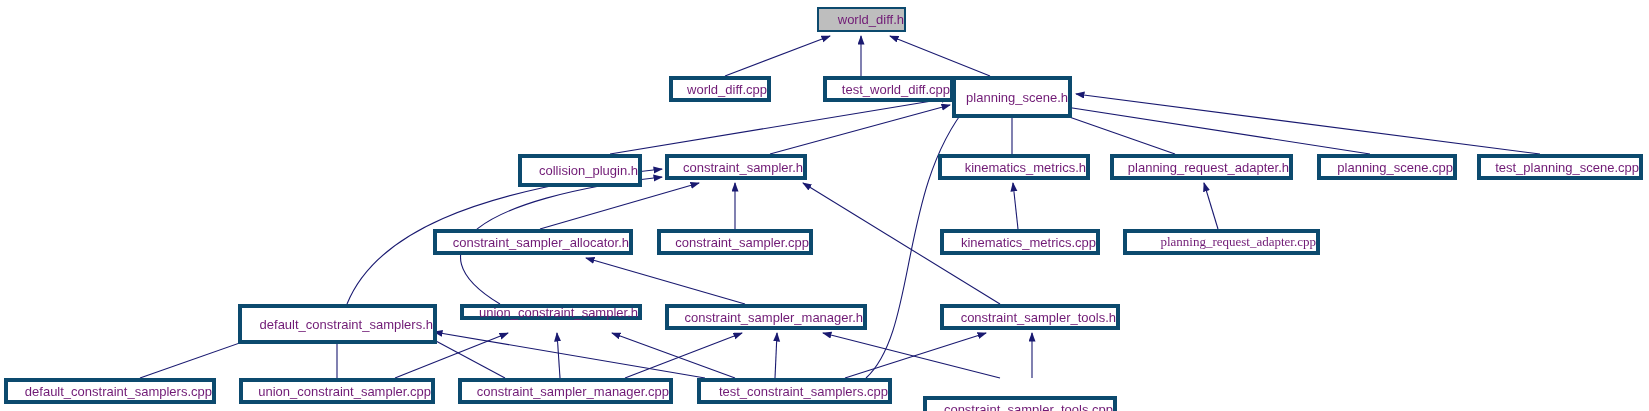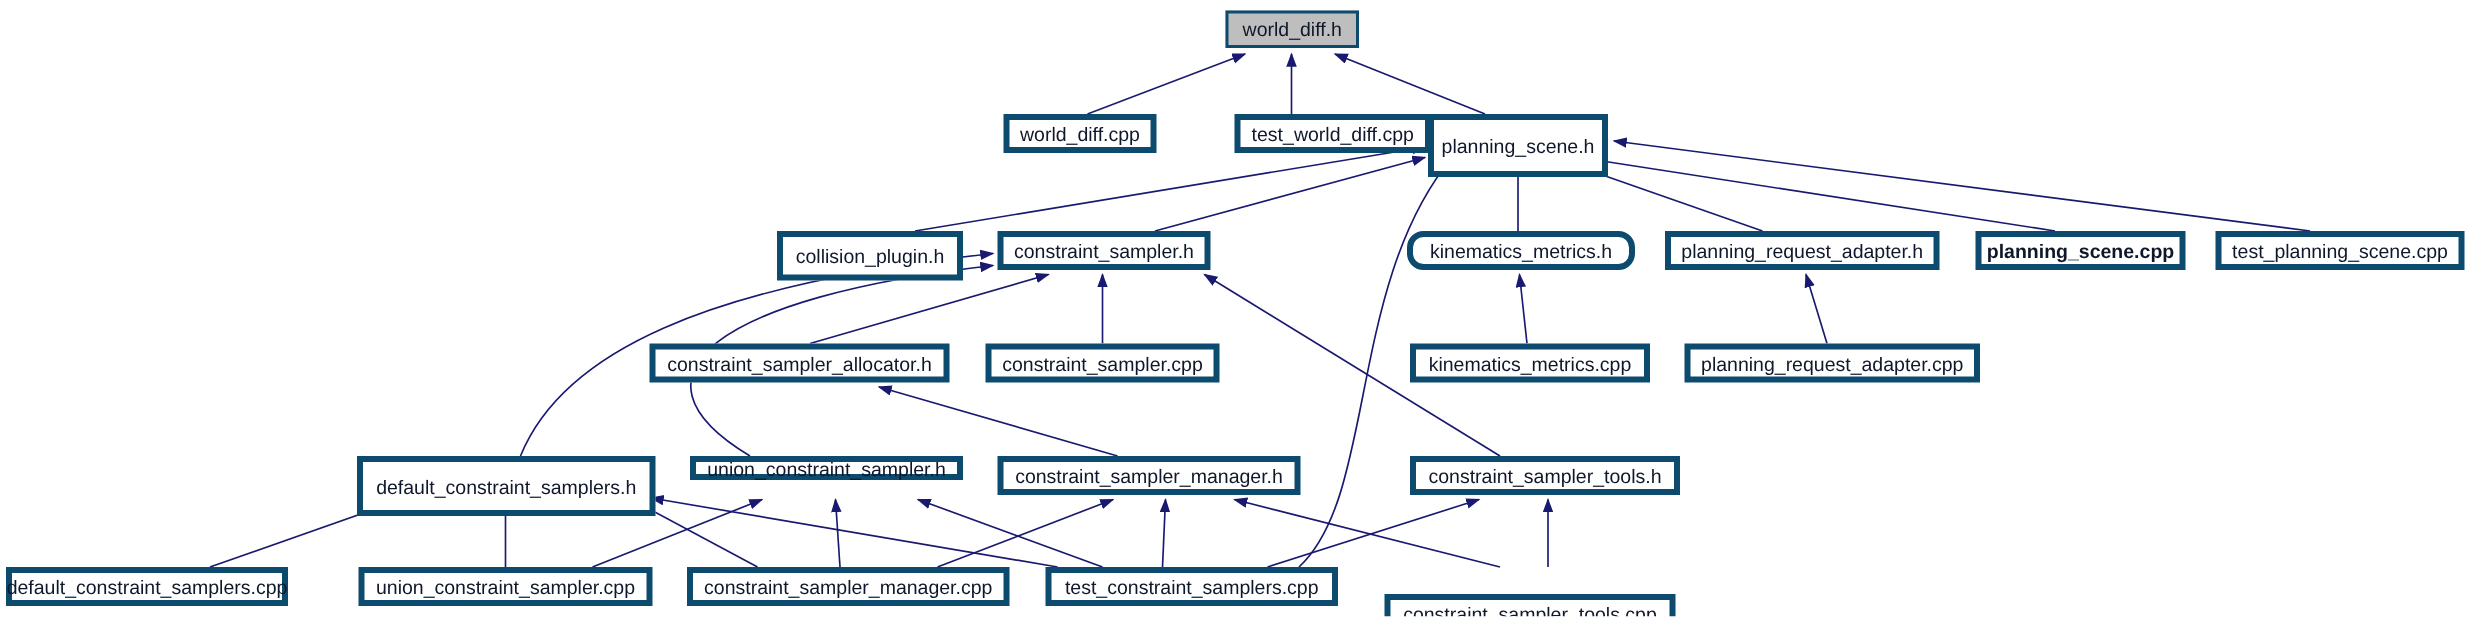--- a/index.html
+++ b/index.html
@@ -10,22 +10,22 @@
     font-family:"Liberation Sans","DejaVu Sans",sans-serif;
     overflow:hidden;
   }
   #edge-layer{position:absolute;left:0;top:0;z-index:1;}
   .node{
     position:absolute;
     z-index:2;
     box-sizing:border-box;
     background:#ffffff;
     border:4px solid #0c4a6e;
-    display:flex;align-items:center;justify-content:center;
-    font-size:13px;color:#0f172a;
+    display:flex;align-items:center;justify-content:flex-end;
+    font-size:13px;color:#701a75;
     white-space:nowrap;
     cursor:pointer;
   }
   .node.highlighted{
     background:#bebebe;
     border-width:2px;
   }
   .edge{fill:none;stroke-width:1.1px;}
 </style>
 </head>
@@ -83,57 +83,57 @@
       </div>
       <div class="node" style="left: 952px; top: 76px; width: 120px; height: 42px;">
         <span>planning_scene.h</span>
       </div>
       <div class="node" style="left: 518px; top: 154px; width: 124px; height: 33px;">
         <span>collision_plugin.h</span>
       </div>
       <div class="node" style="left: 665px; top: 154px; width: 142px; height: 26px;">
         <span>constraint_sampler.h</span>
       </div>
-      <div class="node" style="left: 938px; top: 154px; width: 152px; height: 26px; border-radius: 11px;">
+      <div class="node" style="left: 938px; top: 154px; width: 152px; height: 26px;">
         <span>kinematics_metrics.h</span>
       </div>
       <div class="node" style="left: 1110px; top: 154px; width: 183px; height: 26px;">
         <span>planning_request_adapter.h</span>
       </div>
-      <div class="node" style="left: 1317px; top: 154px; width: 140px; height: 26px; font-weight: bold;">
+      <div class="node" style="left: 1317px; top: 154px; width: 140px; height: 26px;">
         <span>planning_scene.cpp</span>
       </div>
       <div class="node" style="left: 1477px; top: 154px; width: 166px; height: 26px;">
         <span>test_planning_scene.cpp</span>
       </div>
       <div class="node" style="left: 433px; top: 229px; width: 200px; height: 26px;">
         <span>constraint_sampler_allocator.h</span>
       </div>
       <div class="node" style="left: 657px; top: 229px; width: 156px; height: 26px;">
         <span>constraint_sampler.cpp</span>
       </div>
       <div class="node" style="left: 940px; top: 229px; width: 160px; height: 26px;">
         <span>kinematics_metrics.cpp</span>
       </div>
-      <div class="node" style="left: 1123px; top: 229px; width: 197px; height: 26px;">
+      <div class="node" style="left: 1123px; top: 229px; width: 197px; height: 26px; font-family: Liberation Serif, serif;">
         <span>planning_request_adapter.cpp</span>
       </div>
       <div class="node" style="left: 238px; top: 304px; width: 199px; height: 40px;">
         <span>default_constraint_samplers.h</span>
       </div>
       <div class="node" style="left: 460px; top: 304px; width: 182px; height: 16px;">
         <span>union_constraint_sampler.h</span>
       </div>
       <div class="node" style="left: 665px; top: 304px; width: 202px; height: 26px;">
         <span>constraint_sampler_manager.h</span>
       </div>
       <div class="node" style="left: 940px; top: 304px; width: 180px; height: 26px;">
         <span>constraint_sampler_tools.h</span>
       </div>
-      <div class="node" style="left: 4px; top: 378px; width: 188px; height: 26px;">
+      <div class="node" style="left: 4px; top: 378px; width: 212px; height: 26px;">
         <span>default_constraint_samplers.cpp</span>
       </div>
       <div class="node" style="left: 239px; top: 378px; width: 196px; height: 26px;">
         <span>union_constraint_sampler.cpp</span>
       </div>
       <div class="node" style="left: 458px; top: 378px; width: 215px; height: 26px;">
         <span>constraint_sampler_manager.cpp</span>
       </div>
       <div class="node" style="left: 697px; top: 378px; width: 195px; height: 26px;">
         <span>test_constraint_samplers.cpp</span>

